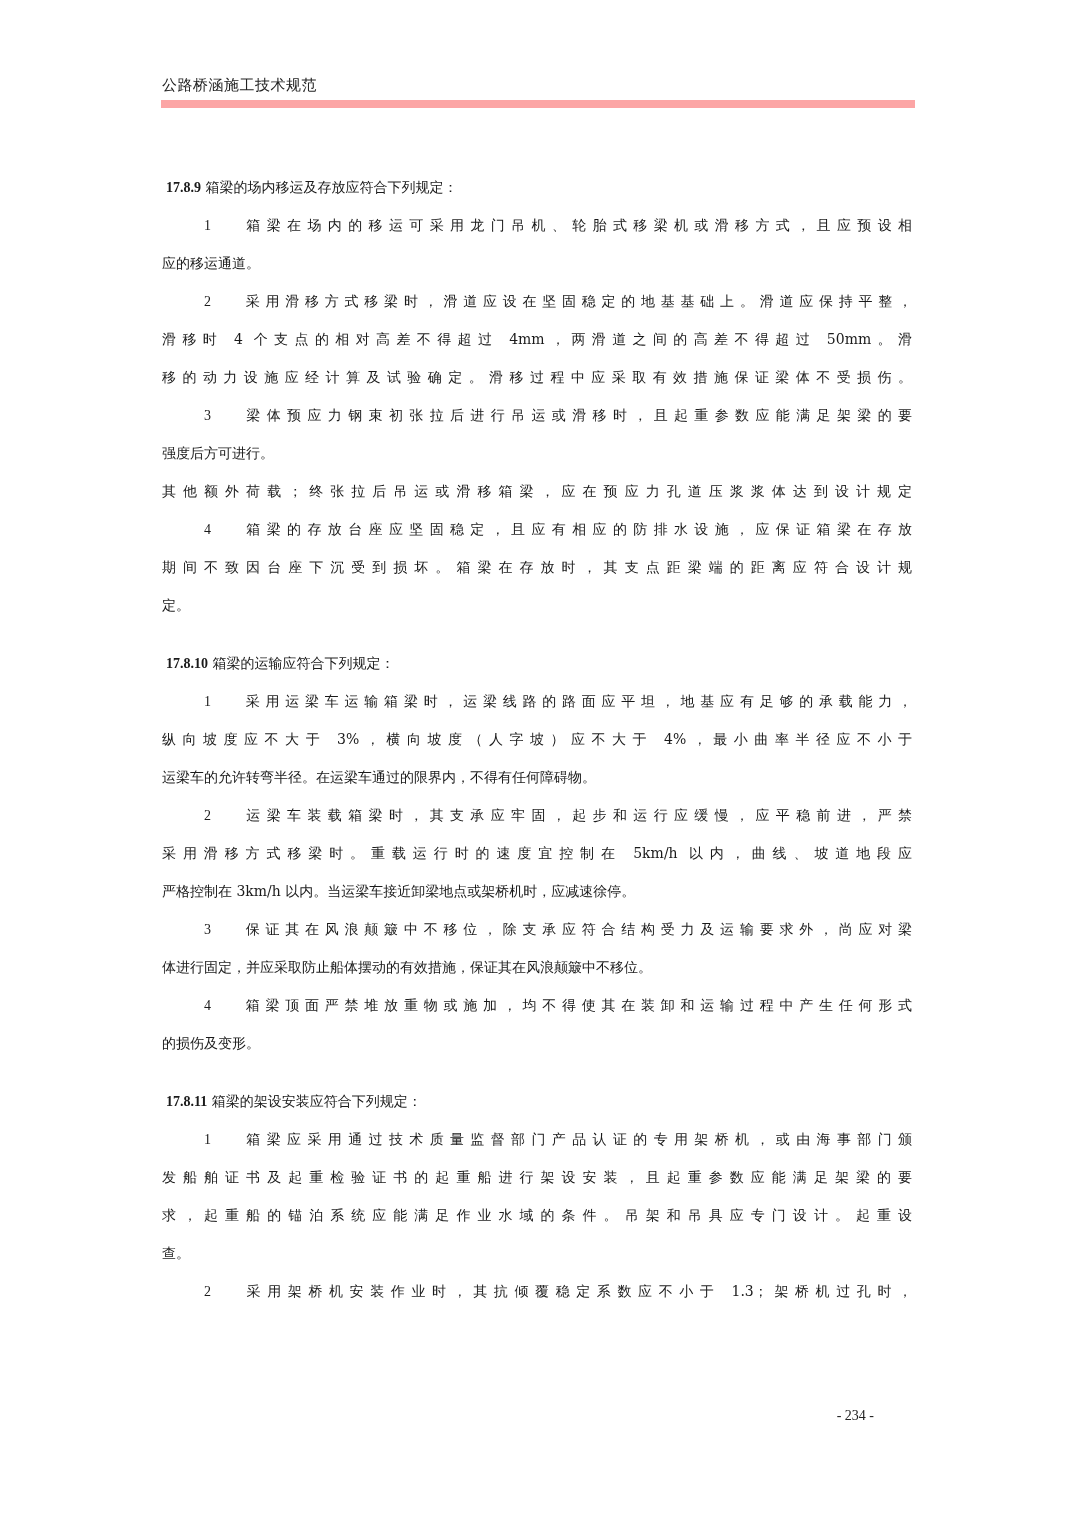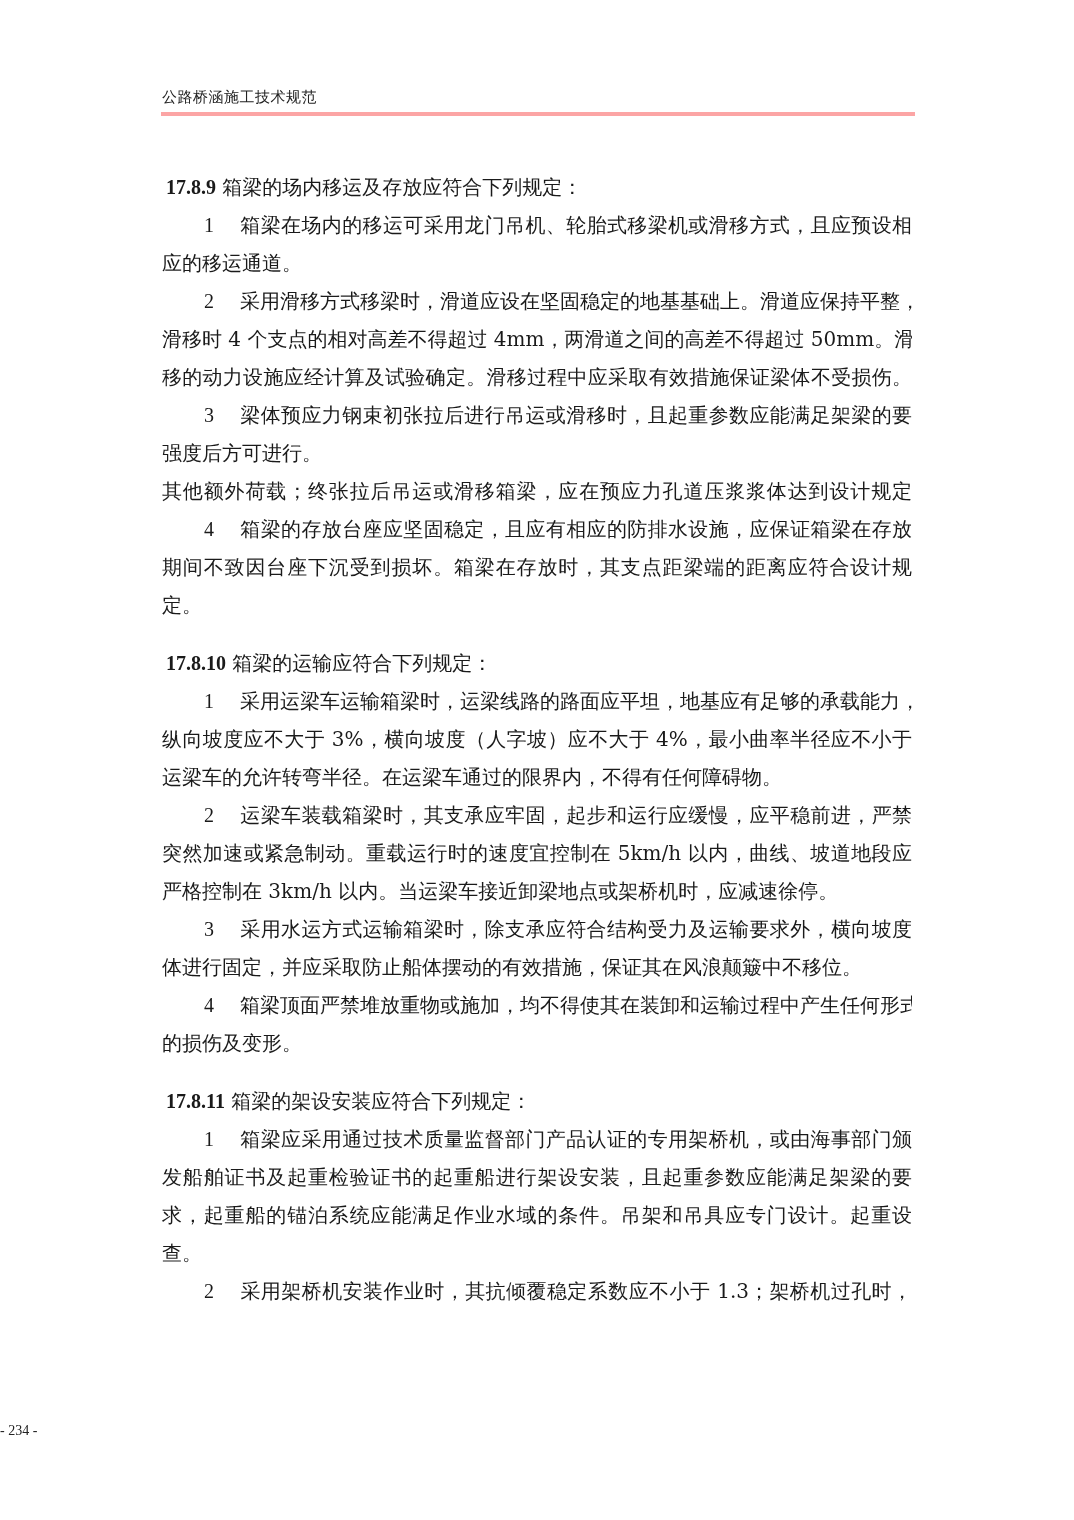--- a/index.html
+++ b/index.html
@@ -1,33 +1,33 @@
 <!DOCTYPE html>
 <html><head>
 <meta charset="utf-8">
 <style>
   html, body { margin: 0; padding: 0; background: #ffffff; }
   body { width: 1074px; height: 1520px; position: relative; overflow: hidden;
          font-family: "DejaVu Serif", "Liberation Serif", serif; color: #1a1a1a; }
-  .header { position: absolute; left: 161px; top: 86px; width: 754px; height: 26px;
-            border-bottom: 4px solid #fca5a5; }
+  .header { position: absolute; left: 161px; top: 74px; width: 754px; height: 26px;
+            border-bottom: 8px solid #fca5a5; }
   .header-title { position: absolute; left: 1px; top: 2px; font-size: 15px; color: #222;
                   font-family: "DejaVu Sans", "Liberation Sans", sans-serif; letter-spacing: 0.5px; }
   .content { position: absolute; left: 162px; top: 168px; width: 750px; }
   .section { margin: 0; }
   .section + .section { margin-top: 20px; }
-  .line { font-size: 20px; line-height: 38px; height: 38px; white-space: nowrap;
+  .line { font-size: 14px; line-height: 38px; height: 38px; white-space: nowrap;
           text-align: justify; text-align-last: justify; overflow: hidden; }
   .line.last { text-align-last: left; }
   .heading { padding-left: 4px; text-align-last: left; }
   .heading b { font-family: "Liberation Serif", serif; font-weight: bold; }
   .num { display: inline-block; width: 20px; margin-left: 42px; margin-right: 16px;
          font-family: "Liberation Serif", serif; }
-  .page-number { position: absolute; left: 0; width: 874px; top: 1408px; text-align: left;
-                 font-size: 14px; font-family: "Liberation Serif", serif; color: #222; margin-top: 15px; }
+  .page-number { position: absolute; left: 0; width: 874px; top: 1408px; text-align: right;
+                 font-size: 14px; font-family: "Liberation Serif", serif; color: #222; }
 </style>
 </head>
 <body>
 
 <div class="header">
   <span class="header-title">公路桥涵施工技术规范</span>
 </div>
 
 <div class="content">
 
@@ -45,23 +45,23 @@
     <div class="line">期间不致因台座下沉受到损坏。箱梁在存放时，其支点距梁端的距离应符合设计规</div>
     <div class="line last">定。</div>
   </div>
 
   <div class="section">
     <div class="line heading"><b>17.8.10</b> <span>箱梁的运输应符合下列规定：</span></div>
     <div class="line"><span class="num">1</span><span>采用运梁车运输箱梁时，运梁线路的路面应平坦，地基应有足够的承载能力，</span></div>
     <div class="line">纵向坡度应不大于 3%，横向坡度（人字坡）应不大于 4%，最小曲率半径应不小于</div>
     <div class="line last">运梁车的允许转弯半径。在运梁车通过的限界内，不得有任何障碍物。</div>
     <div class="line"><span class="num">2</span><span>运梁车装载箱梁时，其支承应牢固，起步和运行应缓慢，应平稳前进，严禁</span></div>
-    <div class="line">突然加速或紧急制动。重载运行时的速度宜控制在 5km/h 以内，曲线、坡道地段应</div>
+    <div class="line">采用滑移方式移梁时。重载运行时的速度宜控制在 5km/h 以内，曲线、坡道地段应</div>
     <div class="line last">严格控制在 3km/h 以内。当运梁车接近卸梁地点或架桥机时，应减速徐停。</div>
-    <div class="line"><span class="num">3</span><span>采用水运方式运输箱梁时，除支承应符合结构受力及运输要求外，横向坡度</span></div>
+    <div class="line"><span class="num">3</span><span>保证其在风浪颠簸中不移位，除支承应符合结构受力及运输要求外，尚应对梁</span></div>
     <div class="line last">体进行固定，并应采取防止船体摆动的有效措施，保证其在风浪颠簸中不移位。</div>
     <div class="line"><span class="num">4</span><span>箱梁顶面严禁堆放重物或施加，均不得使其在装卸和运输过程中产生任何形式</span></div>
     <div class="line last">的损伤及变形。</div>
   </div>
 
   <div class="section">
     <div class="line heading"><b>17.8.11</b> <span>箱梁的架设安装应符合下列规定：</span></div>
     <div class="line"><span class="num">1</span><span>箱梁应采用通过技术质量监督部门产品认证的专用架桥机，或由海事部门颁</span></div>
     <div class="line">发船舶证书及起重检验证书的起重船进行架设安装，且起重参数应能满足架梁的要</div>
     <div class="line">求，起重船的锚泊系统应能满足作业水域的条件。吊架和吊具应专门设计。起重设</div>

